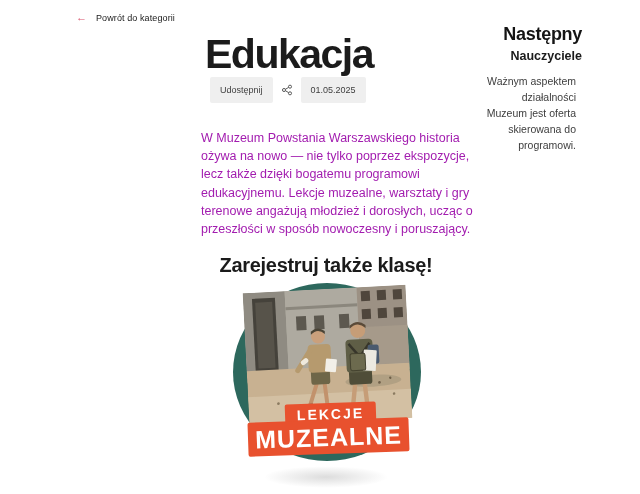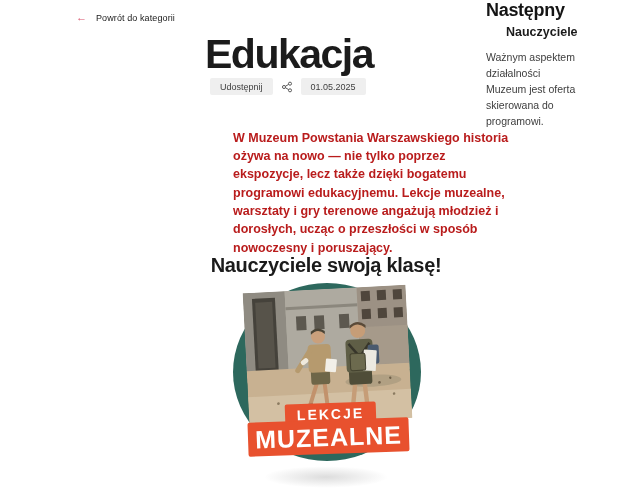--- a/index.html
+++ b/index.html
@@ -10,47 +10,47 @@
   
   .back-link{left:76px;top:12px;display:flex;align-items:center;gap:9px;cursor:pointer;text-decoration:none;}
   .back-arrow{color:var(--accent-red,#d9506a);font-size:11px;line-height:1;font-weight:700;}
   .back-label{font-size:9px;font-weight:400;color:#1a1a1a;letter-spacing:0.1px;}
 
   
   .title{left:205px;top:2px;font-size:41px;font-weight:800;letter-spacing:-1.5px;line-height:50px;color:#1b1b1b;}
 
   
   .meta-row{left:210px;top:77px;display:flex;align-items:center;gap:3px;}
-  .chip{height:17px;display:flex;align-items:center;justify-content:center;
+  .chip{height:26px;display:flex;align-items:center;justify-content:center;
         background:#efefef;border-radius:2px;padding:0 10px;font-size:9px;color:#3e3e3e;border:none;}
   .icon-btn{width:22px;height:19px;display:flex;align-items:center;justify-content:center;
             background:#ffffff;border:none;cursor:pointer;}
   .chip-btn{cursor:pointer;}
 
   
-  .intro{left:201px;top:116px;width:278px;font-size:12.5px;font-weight:700;line-height:1.47;color:#b91c1c;margin-left:32px;}
+  .intro{left:201px;top:116px;width:278px;font-size:12.5px;font-weight:400;line-height:1.47;color:#a21caf;}
 
   
   .cta{left:186px;top:237px;width:280px;text-align:center;font-size:20px;font-weight:800;letter-spacing:-0.3px;color:#1b1b1b;}
 
   
   .img-shadow{left:240px;top:462px;width:172px;height:30px;z-index:0;
       background:radial-gradient(ellipse 50% 50% at 50% 50%, rgba(40,40,40,0.16), rgba(40,40,40,0) 72%);}
   .circle{left:233px;top:283px;width:188px;height:178px;border-radius:50%;
       background:var(--teal,#2d685d);z-index:1;}
   .photo{left:246px;top:289px;width:163px;height:133px;z-index:2;transform:rotate(-3deg);
       overflow:hidden;}
   .badge{z-index:3;display:flex;align-items:center;justify-content:center;
       background:var(--banner-orange,#e8512e);color:#ffffff;font-weight:800;transform:rotate(-2deg);
       border-radius:2px;}
   .badge-small{left:285px;top:403px;width:91px;height:21px;font-size:14px;letter-spacing:2px;}
   .badge-big{left:248px;top:420px;width:161px;height:34px;font-size:25px;letter-spacing:1px;}
 
   
-  .next-panel{left:486px;top:0;width:96px;cursor:pointer;}
+  .next-panel{left:486px;top:24px;width:96px;cursor:pointer;text-align:right;}
   .next-kicker{font-size:18px;font-weight:800;letter-spacing:-0.3px;color:#141414;}
   .next-title{font-size:12.5px;font-weight:700;margin-top:4px;color:#1b1b1b;margin-left:20px;}
   .next-excerpt{font-size:10.5px;line-height:1.52;color:#3d3d3d;margin-top:11px;width:90px;}
 </style>
 </head>
 <body>
 
 <div class="page">
 
   <a class="abs back-link">
@@ -71,21 +71,21 @@
           <line x1="6.6" y1="7.9" x2="11.5" y2="5.1" stroke="#5a5a5a" stroke-width="1.5"></line>
           <line x1="6.6" y1="10.1" x2="11.5" y2="12.9" stroke="#5a5a5a" stroke-width="1.5"></line>
         </svg>
       </span>
     </button>
     <span class="chip">01.05.2025</span>
   </div>
 
   <p class="abs intro">W Muzeum Powstania Warszawskiego historia ożywa na nowo — nie tylko poprzez ekspozycje, lecz także dzięki bogatemu programowi edukacyjnemu. Lekcje muzealne, warsztaty i gry terenowe angażują młodzież i dorosłych, ucząc o przeszłości w sposób nowoczesny i poruszający.</p>
 
-  <h2 class="abs cta">Nauczyciele swoją klasę!</h2>
+  <h2 class="abs cta">Zarejestruj także klasę!</h2>
 
   <figure class="abs" style="left:0;top:0;margin:0;">
     <div class="abs img-shadow"></div>
     <div class="abs circle"></div>
 
     <div class="abs photo">
       <svg width="100%" height="100%" viewBox="0 0 163 133" preserveAspectRatio="none">
 
         <rect x="0" y="0" width="163" height="84" fill="#b3afa5"></rect>
         <rect x="0" y="0" width="42" height="90" fill="#8f8b82"></rect>

